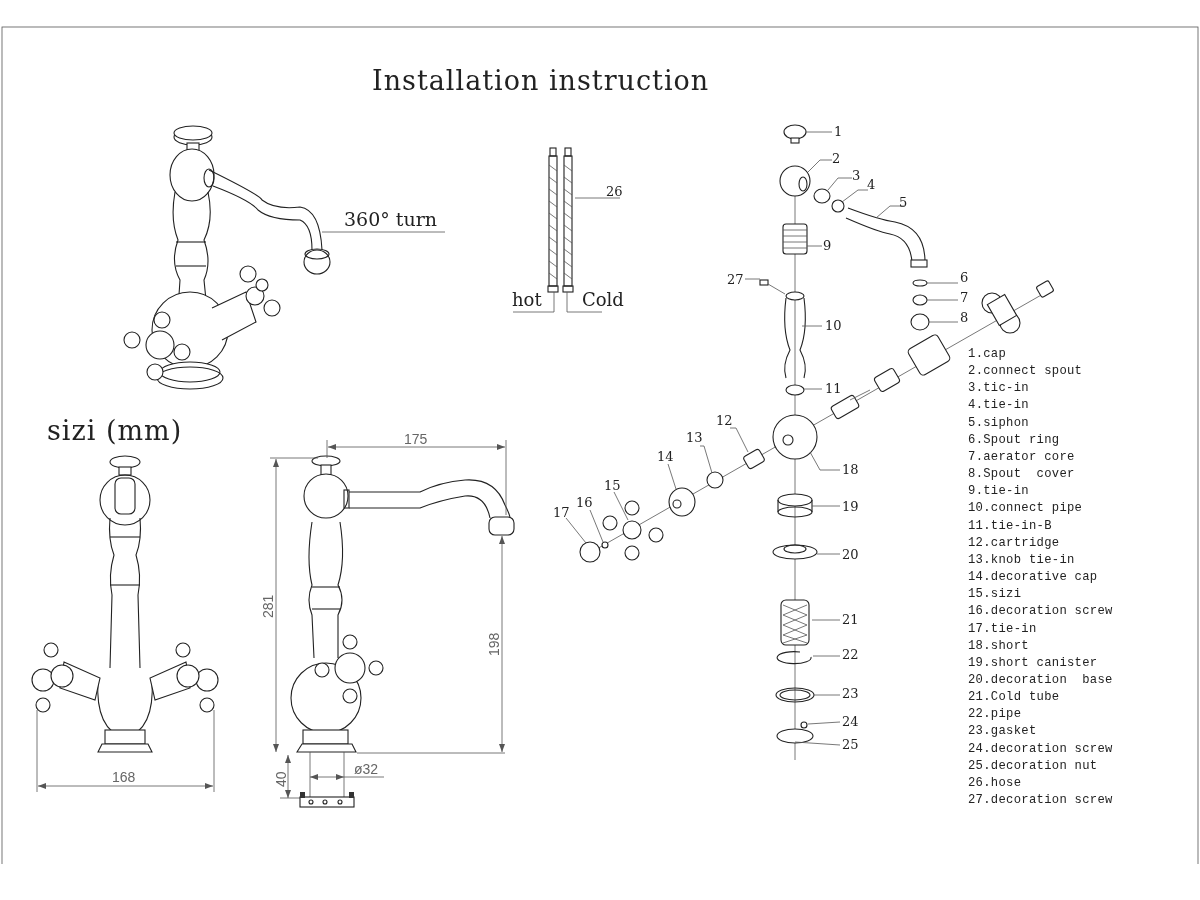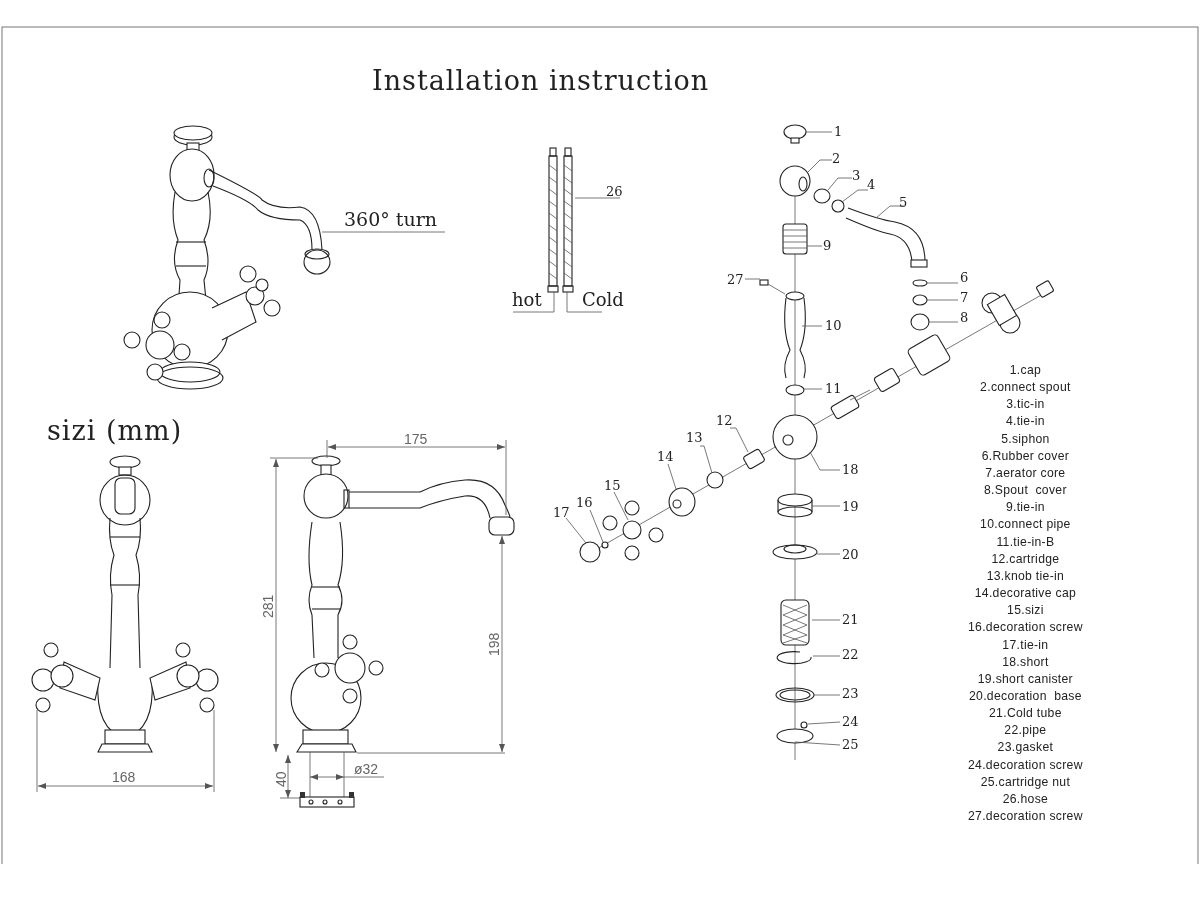--- a/index.html
+++ b/index.html
@@ -5,21 +5,21 @@
   html, body { margin:0; padding:0; background:#ffffff; }
   #canvas { position:relative; width:1200px; height:864px; background:#ffffff; overflow:hidden; }
   svg { position:absolute; left:0; top:0; }
   .ln { stroke:#222; stroke-width:1.1; fill:none; }
   .lnf { stroke:#222; stroke-width:1.1; fill:#fff; }
   .thin { stroke:#555; stroke-width:0.8; fill:none; }
   .dim { stroke:#555; stroke-width:0.8; fill:none; }
   .serif { font-family:"DejaVu Serif", "Liberation Serif", serif; fill:#222; }
   .dimtxt { font-family:"Liberation Sans", "DejaVu Sans", sans-serif; fill:#666; font-size:14px; }
   .lbl { font-family:"DejaVu Serif", "Liberation Serif", serif; fill:#222; font-size:13px; }
-  #parts-legend { position:absolute; left:968px; top:362px; font-family:Liberation Sans, sans-serif; font-size:12.2px; color:#222; line-height:17.15px; letter-spacing:0.3px;text-align:center; }
+  #parts-legend { position:absolute; left:968px; top:346px; font-family:Liberation Mono, monospace; font-size:12.2px; color:#222; line-height:17.15px; letter-spacing:0.3px; }
   #parts-legend div { white-space:pre; }
 </style>
 </head>
 <body>
 
 <div id="canvas">
 <svg width="1200" height="900" viewBox="0 0 1200 900">
 
   <rect x="2" y="27" width="1196" height="845" class="thin"></rect>
 
@@ -288,36 +288,36 @@
     <text x="727" y="284" class="lbl">27</text>
   </g>
 </svg>
 
 <div id="parts-legend">
       <div><span>1</span><span>.</span><span>cap</span></div>
       <div><span>2</span><span>.</span><span>connect spout</span></div>
       <div><span>3</span><span>.</span><span>tic-in</span></div>
       <div><span>4</span><span>.</span><span>tie-in</span></div>
       <div><span>5</span><span>.</span><span>siphon</span></div>
-      <div><span>6</span><span>.</span><span>Rubber cover</span></div>
+      <div><span>6</span><span>.</span><span>Spout ring</span></div>
       <div><span>7</span><span>.</span><span>aerator core</span></div>
       <div><span>8</span><span>.</span><span>Spout  cover</span></div>
       <div><span>9</span><span>.</span><span>tie-in</span></div>
       <div><span>10</span><span>.</span><span>connect pipe</span></div>
       <div><span>11</span><span>.</span><span>tie-in-B</span></div>
       <div><span>12</span><span>.</span><span>cartridge</span></div>
       <div><span>13</span><span>.</span><span>knob tie-in</span></div>
       <div><span>14</span><span>.</span><span>decorative cap</span></div>
       <div><span>15</span><span>.</span><span>sizi</span></div>
       <div><span>16</span><span>.</span><span>decoration screw</span></div>
       <div><span>17</span><span>.</span><span>tie-in</span></div>
       <div><span>18</span><span>.</span><span>short</span></div>
       <div><span>19</span><span>.</span><span>short canister</span></div>
       <div><span>20</span><span>.</span><span>decoration  base</span></div>
       <div><span>21</span><span>.</span><span>Cold tube</span></div>
       <div><span>22</span><span>.</span><span>pipe</span></div>
       <div><span>23</span><span>.</span><span>gasket</span></div>
       <div><span>24</span><span>.</span><span>decoration screw</span></div>
-      <div><span>25</span><span>.</span><span>cartridge nut</span></div>
+      <div><span>25</span><span>.</span><span>decoration nut</span></div>
       <div><span>26</span><span>.</span><span>hose</span></div>
       <div><span>27</span><span>.</span><span>decoration screw</span></div>
     </div>
 </div>
 
 </body></html>

